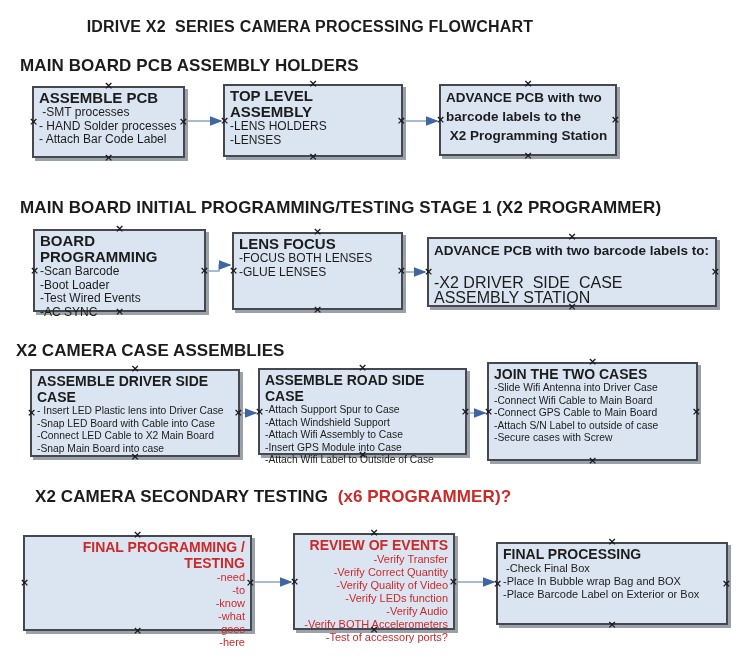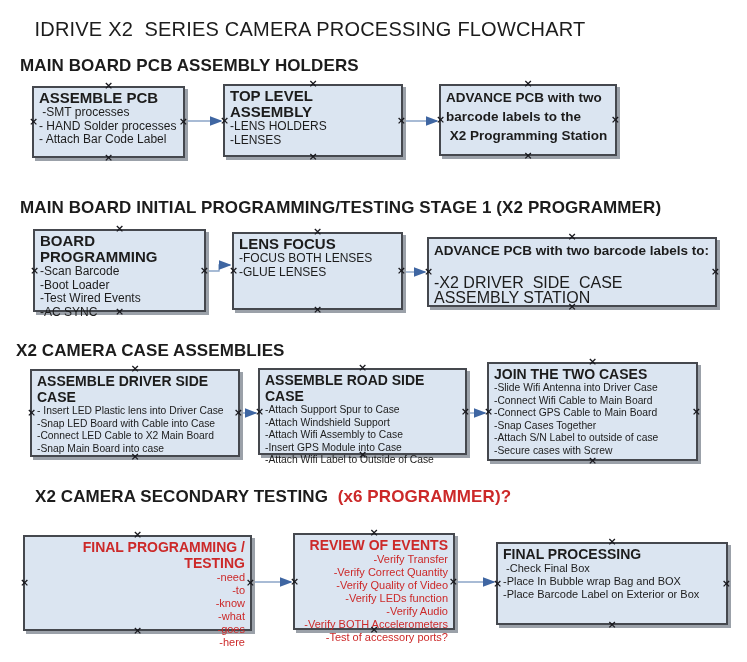--- a/index.html
+++ b/index.html
@@ -6,21 +6,21 @@
     --c-box_fill:#dbe5f1; --c-box_border:#45484e; --c-box_shadow:#9ba1a9;
     --c-arrow_line:#8ba5c7; --c-arrow_head:#3f66a2; --c-red:#cc2929; --c-text:#1c1c1c;
   }
   html,body{margin:0;padding:0;background:#fff;}
   .canvas{
     position:relative; width:747px; height:662px; background:#fff; overflow:hidden;
     font-family:"Liberation Sans", sans-serif; color:var(--c-text);
   }
   .main-title{
     position:absolute; top:18px; left:0; width:620px; text-align:center;
-    font-size:20px; font-weight:normal; white-space:pre-wrap; letter-spacing:.2px;
+    font-size:16px; font-weight:bold; white-space:pre-wrap; letter-spacing:.2px;
   }
   .sec-head{
     position:absolute; font-size:17px; font-weight:bold; white-space:pre-wrap; letter-spacing:.1px;
   }
   .sec-head .red-part{color:var(--c-red);}
   .arrows{position:absolute; left:0; top:0; width:747px; height:662px; pointer-events:none;}
   .arrows path{stroke:var(--c-arrow_line); stroke-width:1.4; fill:none;}
   #ah path{fill:var(--c-arrow_head); stroke:none;}
   .fbox{
     position:absolute; background:var(--c-box_fill);
@@ -171,21 +171,20 @@
       <span class="hx hx-b">×</span>
       <span class="hx hx-l">×</span>
       <span class="hx hx-r">×</span>
     </div>
   <div class="fbox sz-c" style="left:487px; top:362px; width:211px; height:99px;">
     <div class="bt">JOIN THE TWO CASES</div>
     <div class="bi">
         <div class="item">-Slide Wifi Antenna into Driver Case</div>
         <div class="item">-Connect Wifi Cable to Main Board</div>
         <div class="item">-Connect GPS Cable to Main Board</div>
-        <div class="item">-Snap Cases Together</div>
         <div class="item">-Attach S/N Label to outside of case</div>
         <div class="item">-Secure cases with Screw</div>
       </div>
   <span class="hx hx-t">×</span>
       <span class="hx hx-b">×</span>
       <span class="hx hx-l">×</span>
       <span class="hx hx-r">×</span>
     </div>
 
   <div class="fbox sz-d red" style="left:23px; top:535px; width:229px; height:96px;">

